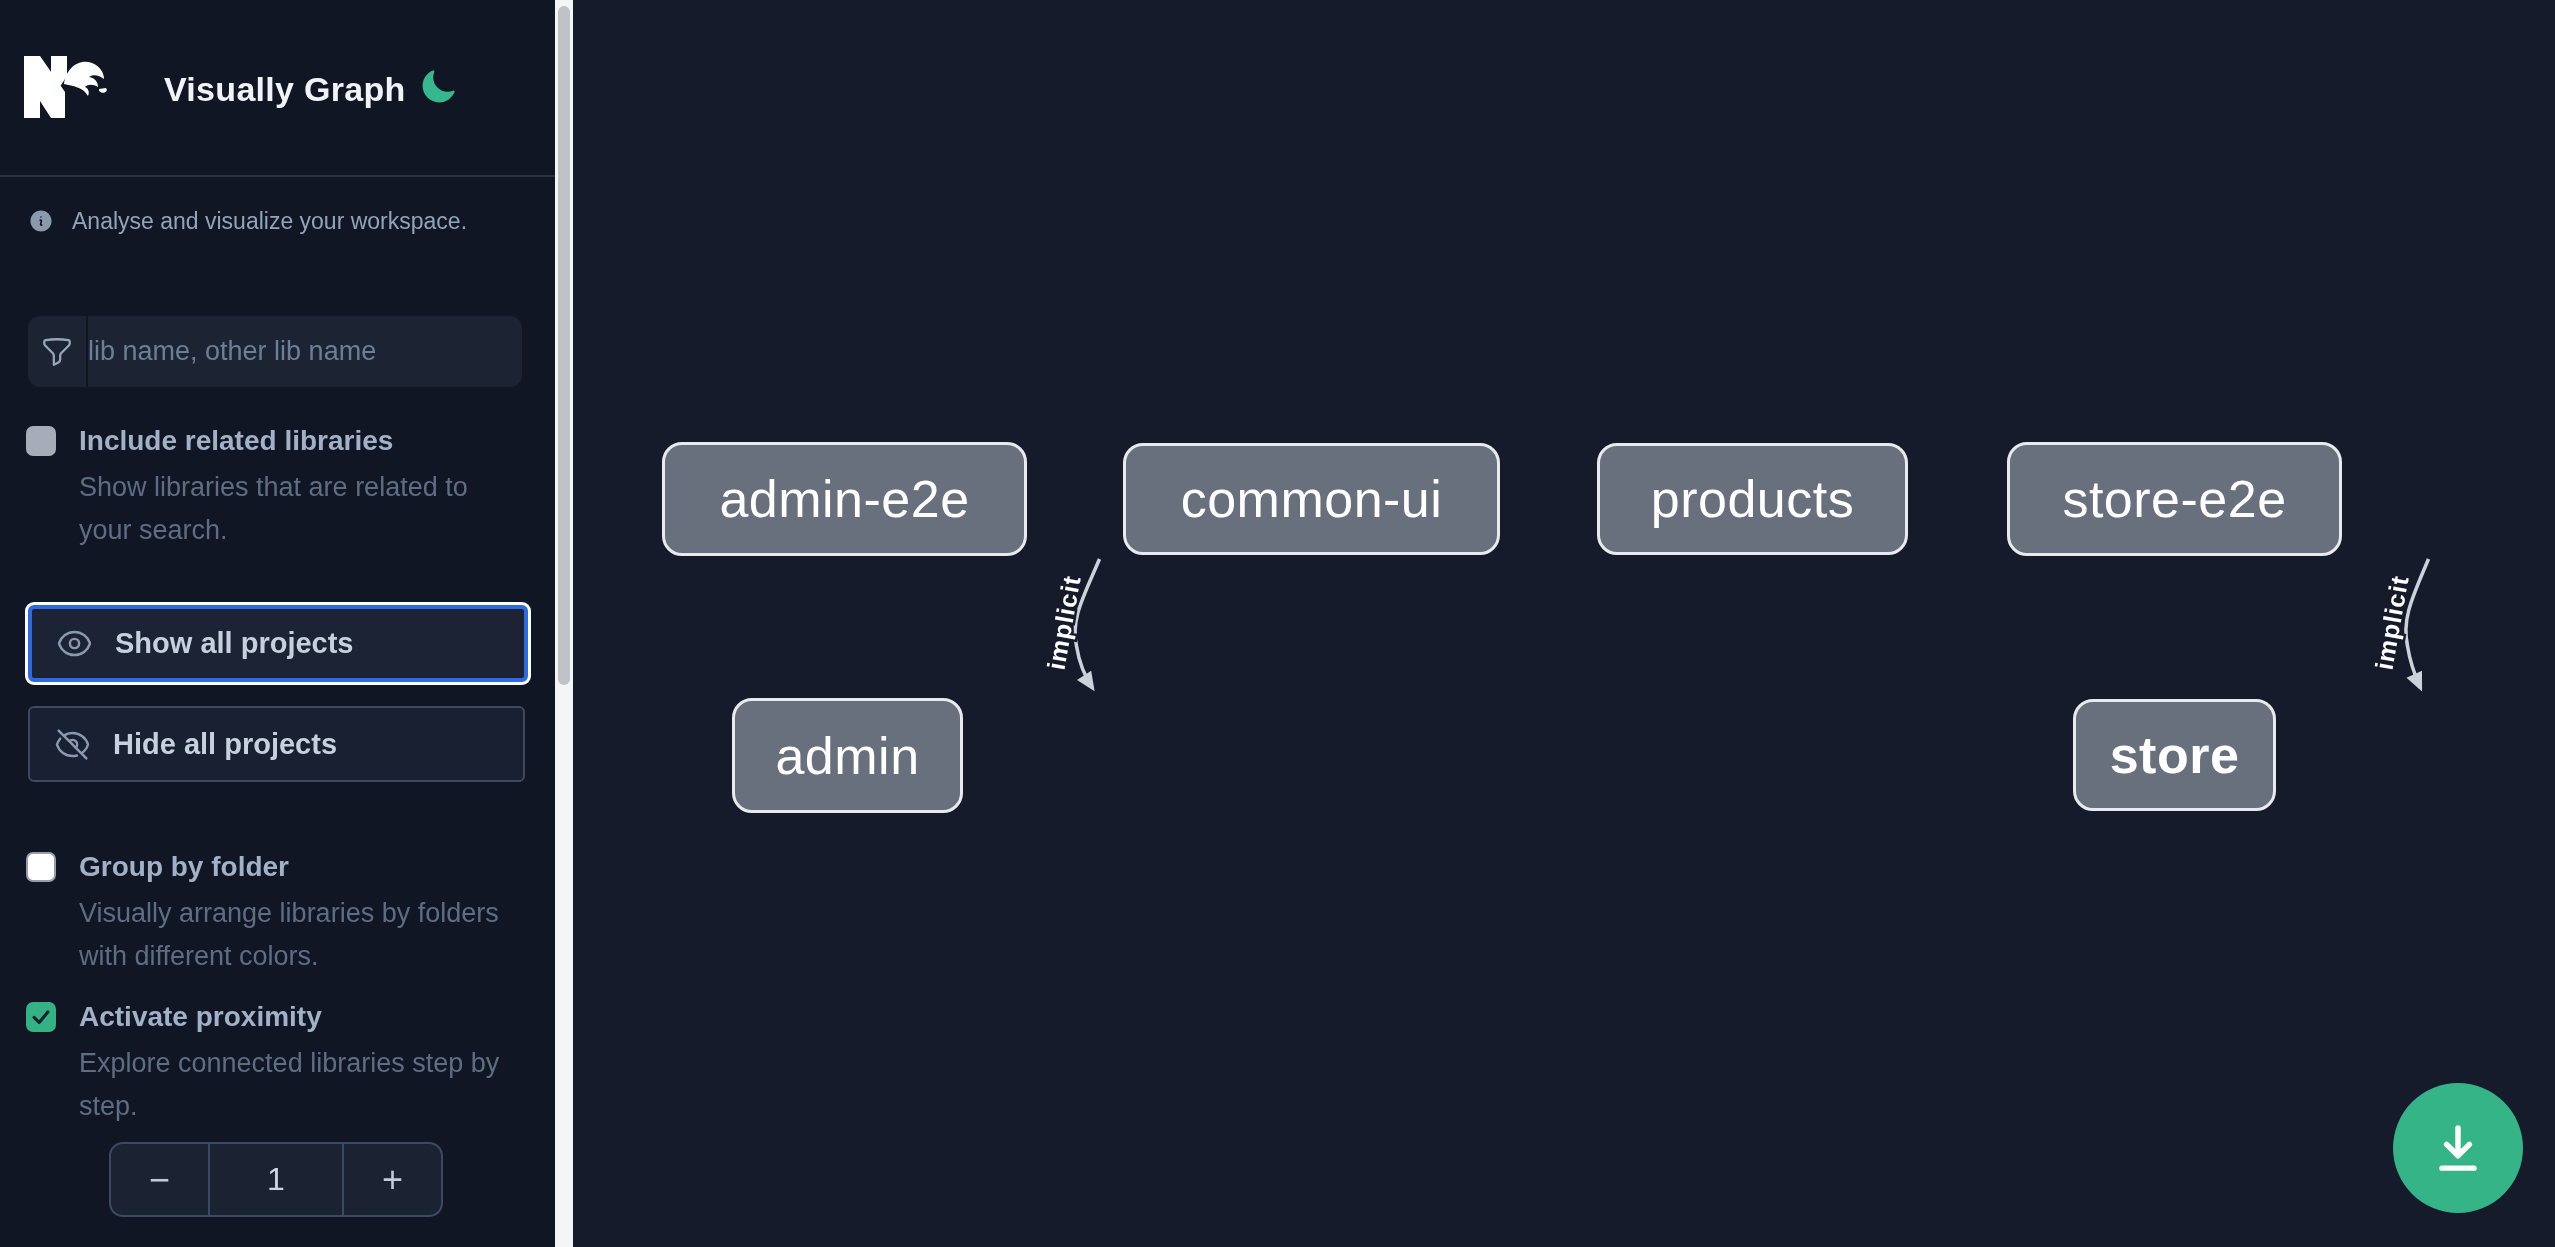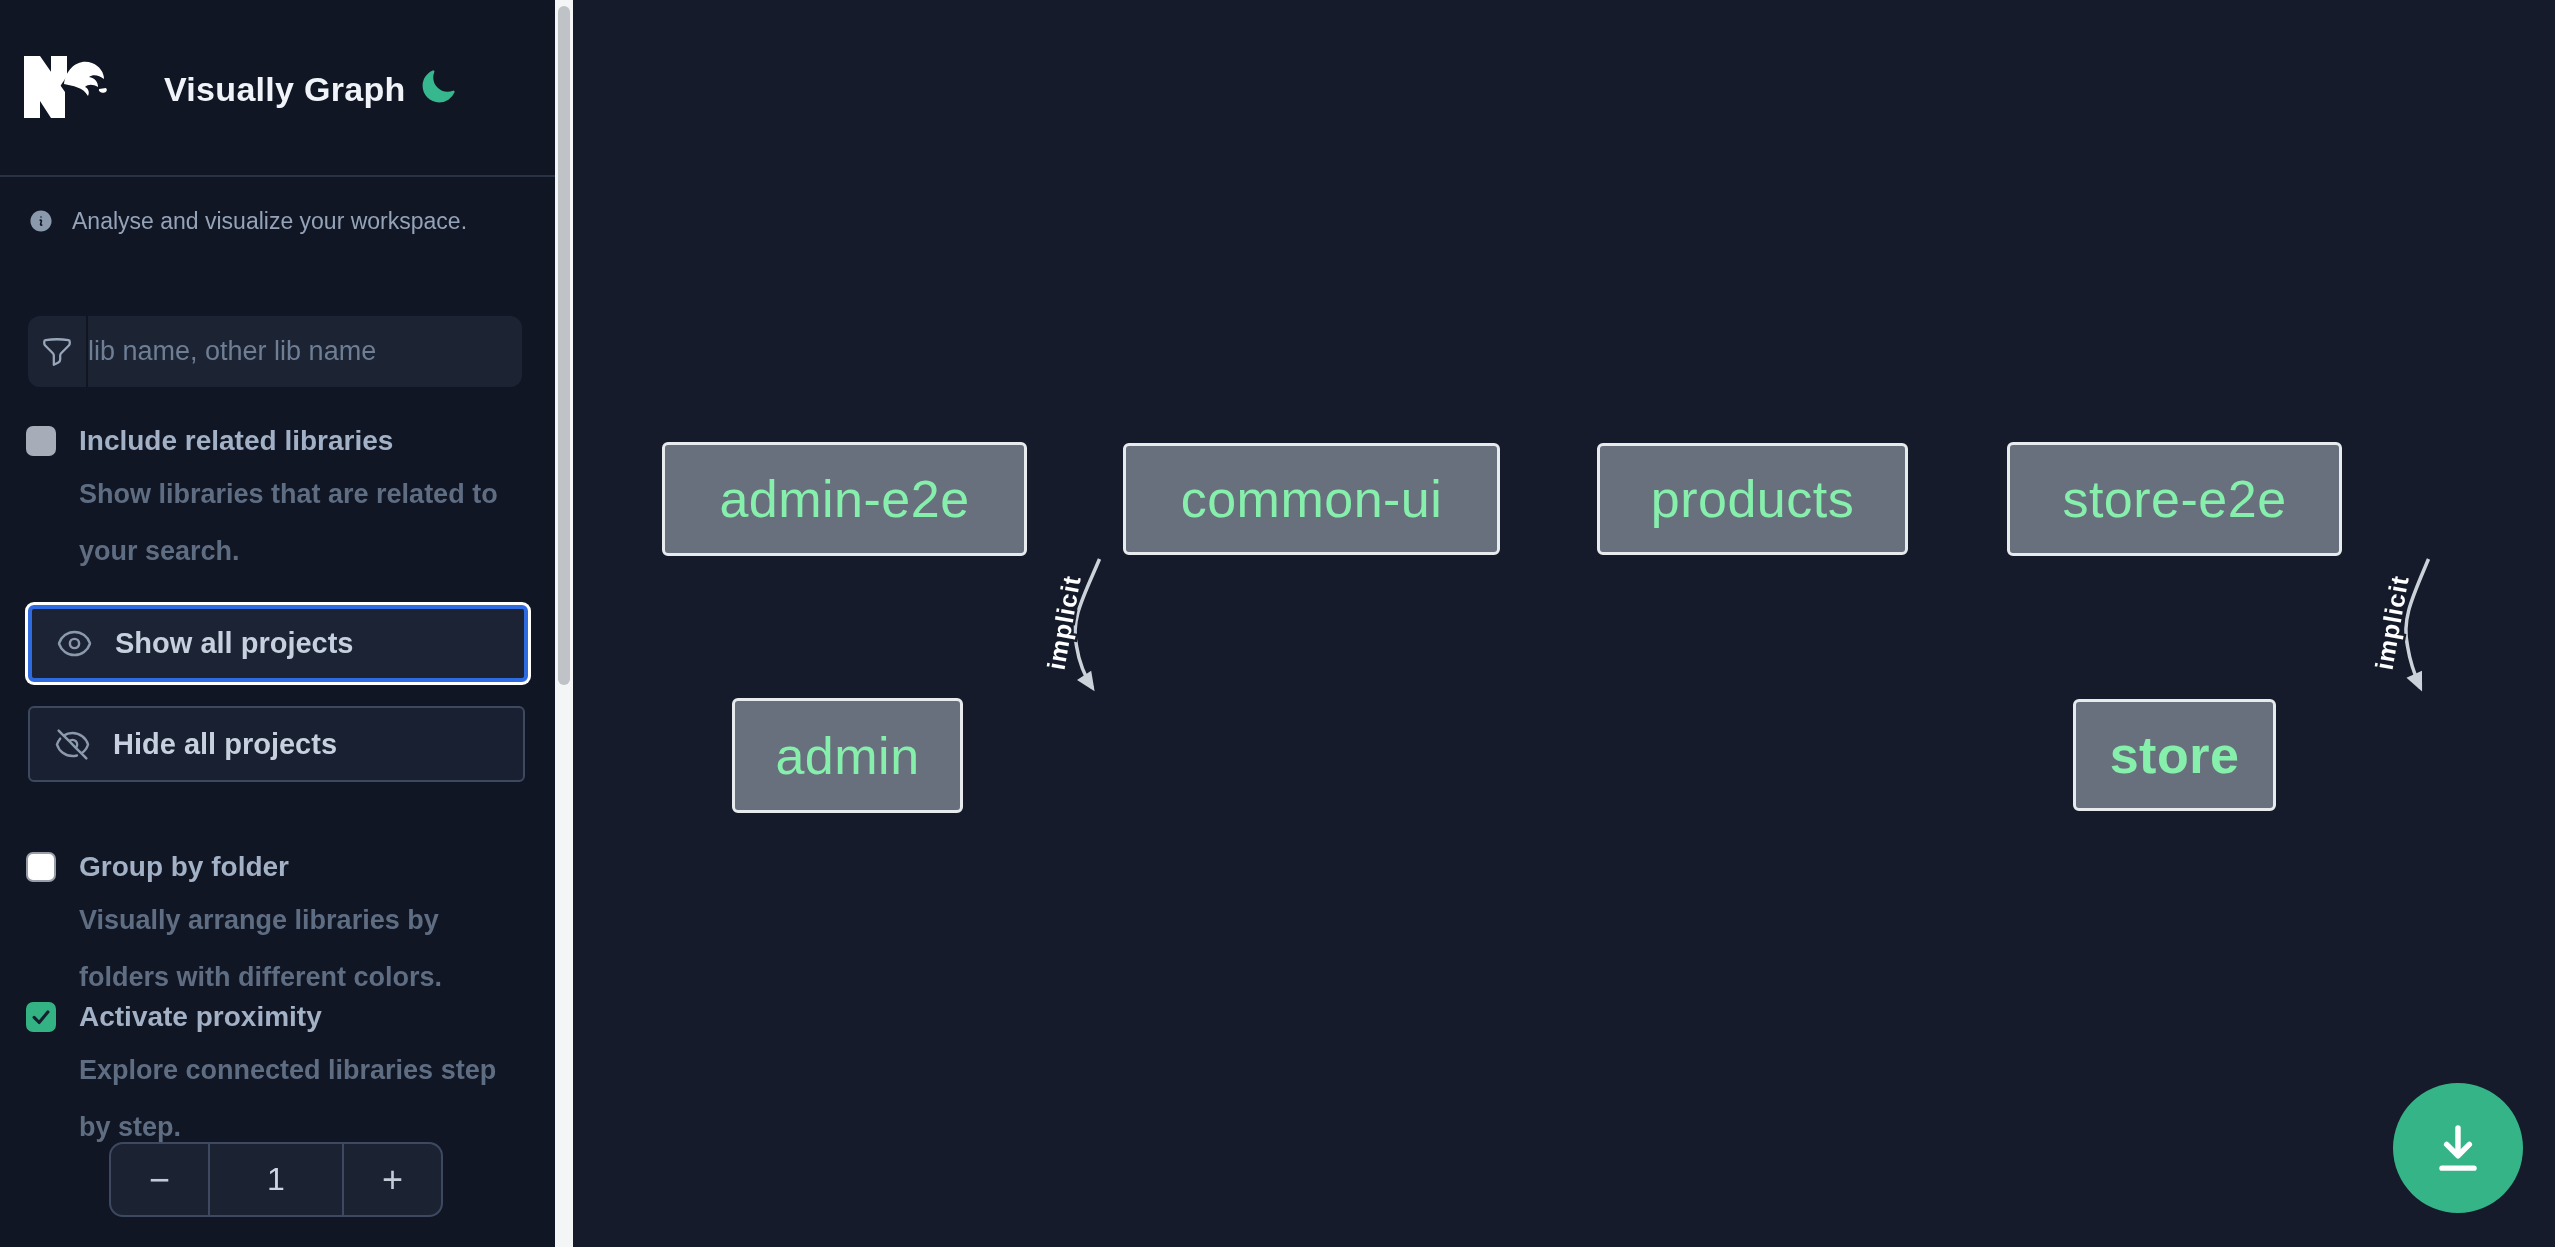--- a/index.html
+++ b/index.html
@@ -54,21 +54,21 @@
   }
   .cb-muted { background:#a6acb8; }
   .cb-white { background:#ffffff; border:2px solid #979ea9; }
   .cb-green { background:#33b283; display:flex; align-items:center; justify-content:center; }
   .toggle-label {
     margin-left:53px; font-size:28px; font-weight:700; color:#a2b1c6; line-height:34px;
     cursor:pointer;
   }
   .toggle-desc {
     margin-left:53px; margin-top:8px; width:445px;
-    font-size:27px; font-weight:700; color:#5f6d83; line-height:57px;
+    font-size:27px; font-weight:400; color:#5f6d83; line-height:43px;
   }
 
   .side-btn {
     position:absolute; left:28px; width:500px; height:77px;
     border-radius:6px; display:flex; align-items:center; cursor:pointer;
     font-size:29px; font-weight:700; color:#c6d0de;
   }
   .btn-show {
     top:605px; background:#1b2334;
     border:4px solid #2e6be0; box-shadow:0 0 0 3px #ffffff;
@@ -104,22 +104,22 @@
   }
 
   
   .graph-area {
     position:absolute; left:573px; top:0; right:0; bottom:0;
     background:#151b2a;
   }
   #edges-svg { position:absolute; left:0; top:0; width:2555px; height:1247px; pointer-events:none; }
   .node {
     position:absolute; display:flex; align-items:center; justify-content:center;
-    background:#68707e; border:3px solid #e8ebee; border-radius:6px;
-    color:#86efac; font-size:52px; letter-spacing:0.5px; cursor:pointer;
+    background:#68707e; border:3px solid #e8ebee; border-radius:20px;
+    color:#ffffff; font-size:52px; letter-spacing:0.5px; cursor:pointer;
     font-family:"Liberation Sans", sans-serif;
     text-align:center;
   }
 
   .fab {
     position:absolute; left:2393px; top:1083px; width:130px; height:130px;
     border-radius:50%; background:#35b488; display:flex; align-items:center; justify-content:center;
     cursor:pointer;
   }
 </style>

